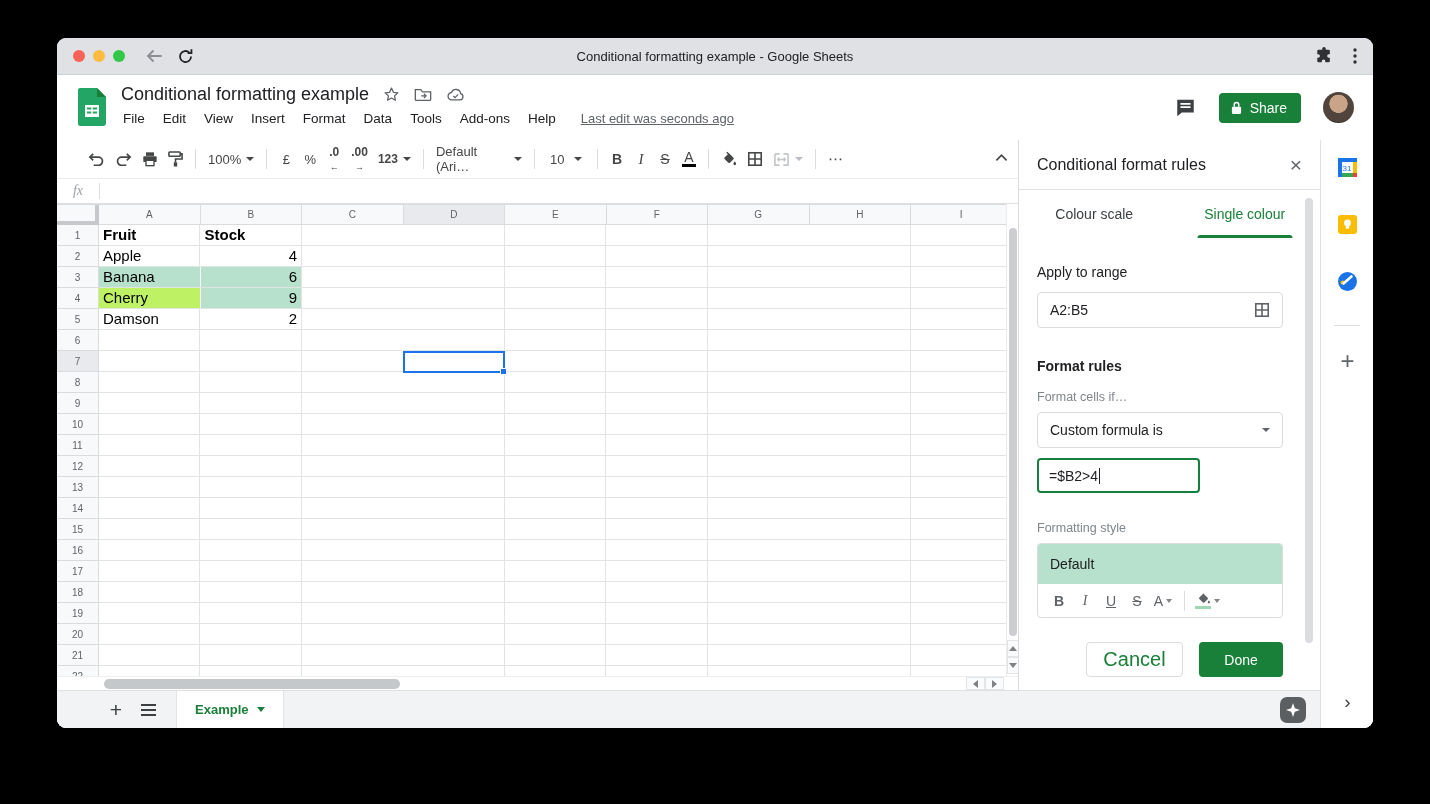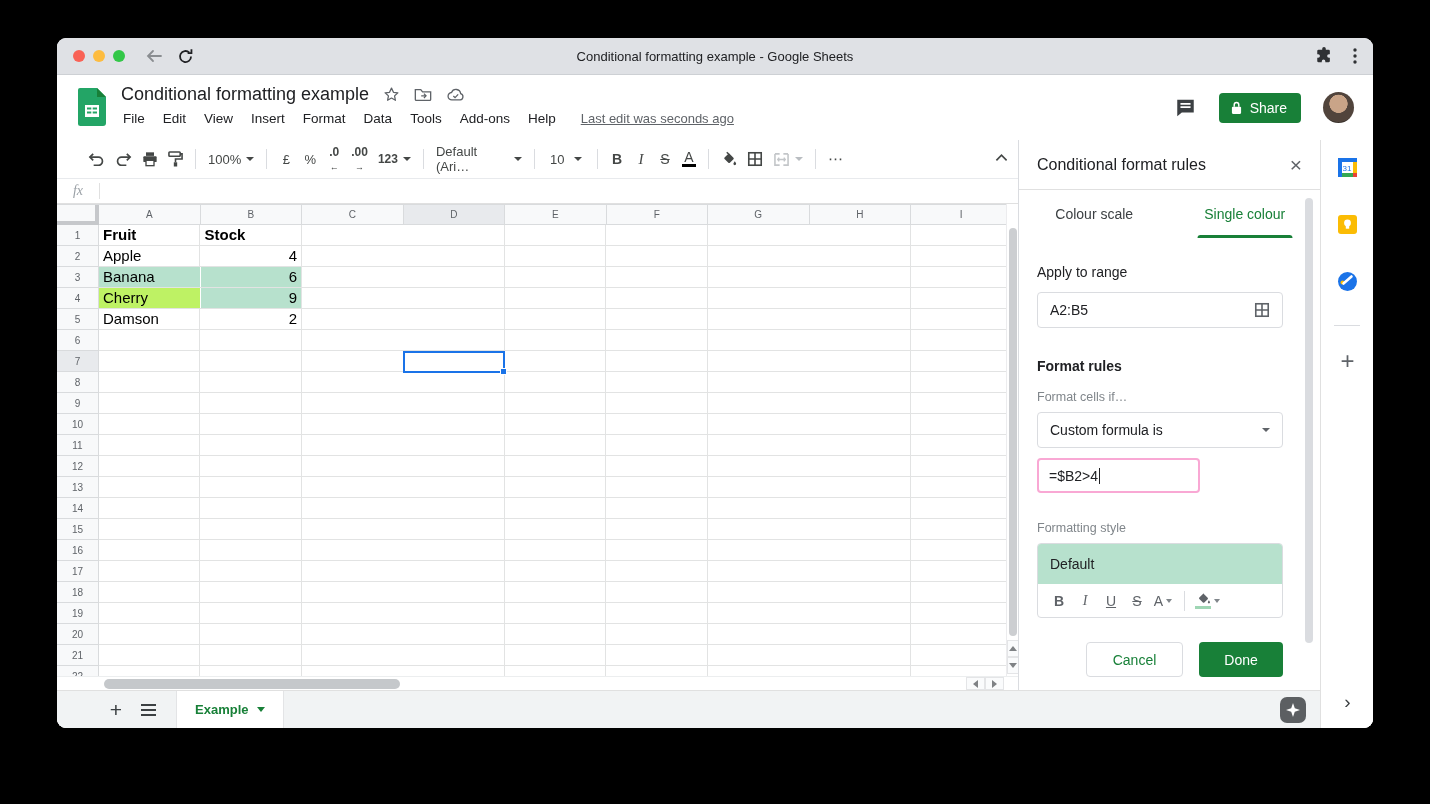--- a/index.html
+++ b/index.html
@@ -123,37 +123,37 @@
                        width:95px; height:3px; background:#188038; border-radius:3px 3px 0 0; }
   .panel-body { padding:0 37px 0 18px; }
   .p-label { font-size:14px; font-weight:500; color:#202124; }
   .p-sublabel { font-size:12.5px; color:#80868b; }
   .range-input { margin-top:12px; height:36px; border:1px solid #dadce0; border-radius:4px;
                  display:flex; align-items:center; padding:0 12px; font-size:14px; color:#202124; }
   .range-input .grid-ic { margin-left:auto; display:flex; }
   .cond-select { margin-top:8px; height:36px; border:1px solid #dadce0; border-radius:4px;
                  display:flex; align-items:center; padding:0 12px; font-size:14px; color:#202124; }
   .cond-select .caret { margin-left:auto; border-top-color:#5f6368; }
-  .formula-input { margin-top:10px; height:35px; width:163px; border:2px solid #f9a8d4; border-radius:4px;
+  .formula-input { margin-top:10px; height:35px; width:163px; border:2px solid #15803d; border-radius:4px;
                    display:flex; align-items:center; padding:0 10px; font-size:14px; color:#202124; }
   .cursor { display:inline-block; width:1px; height:16px; background:#202124; margin-left:1px; }
   .style-box { margin-top:8px; border:1px solid #dadce0; border-radius:4px; overflow:hidden; }
   .style-preview { height:40px; background:#b7e1cd; display:flex; align-items:center;
                    padding:12px 12px; font-size:14px; color:#202124; }
   .style-toolbar { height:33px; display:flex; align-items:center; padding:0 10px; gap:4px;
                    color:#5f6368; font-size:14px; }
   .sbtn { min-width:22px; height:24px; display:flex; align-items:center; justify-content:center; gap:3px; }
   .sbtn.bold{font-weight:bold;} .sbtn.italic{font-style:italic;font-family:"Liberation Serif",serif;}
   .sbtn.und{text-decoration:underline;} .sbtn.str{text-decoration:line-through;}
   .fill-wrap { display:flex; flex-direction:column; align-items:center; }
   .fill-bar { width:16px; height:3px; background:#9fd6b4; margin-top:1px; }
   .scaret { width:0;height:0;border-left:3.5px solid transparent;border-right:3.5px solid transparent;border-top:4px solid #80868b; }
   .panel-buttons { margin-top:24px; display:flex; justify-content:flex-end; gap:16px; }
   .btn-cancel { width:97px; height:35px; border:1px solid #dadce0; border-radius:4px; background:#fff;
-                color:#188038; font-size:14px; font-weight:500; display:flex; align-items:center; justify-content:center; }
+                color:#188038; font-size:20px; font-weight:500; display:flex; align-items:center; justify-content:center; }
   .btn-done { width:84px; height:35px; border:none; border-radius:4px; background:#188038;
               color:#fff; font-size:14px; font-weight:500; display:flex; align-items:center; justify-content:center; }
   .panel-scrollbar { position:absolute; right:7px; top:58px; width:8px; height:445px;
                      background:#dadce0; border-radius:4px; }
 
   
   .strip-ic { position:absolute; left:17px; width:19px; height:19px; }
   .strip-divider { position:absolute; left:13px; top:185px; width:26px; height:1px; background:#dadce0; }
   .strip-plus { position:absolute; left:0; width:53px; top:207px; text-align:center;
                 font-size:24px; color:#5f6368; font-weight:300; }

